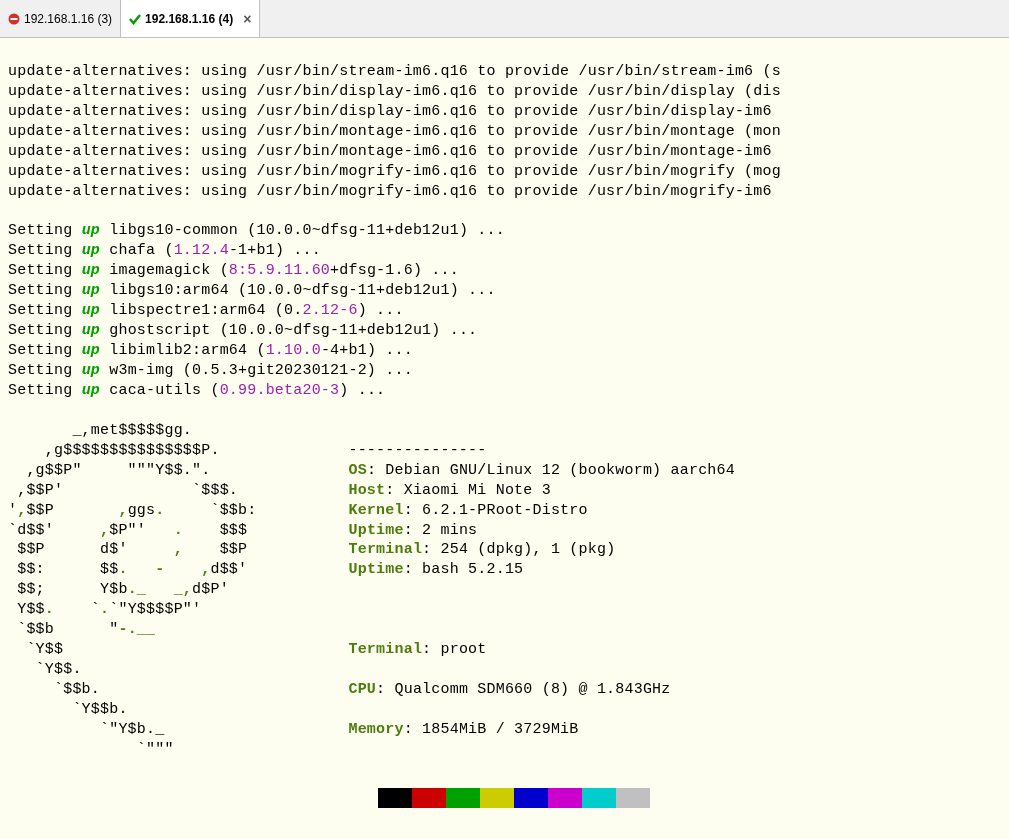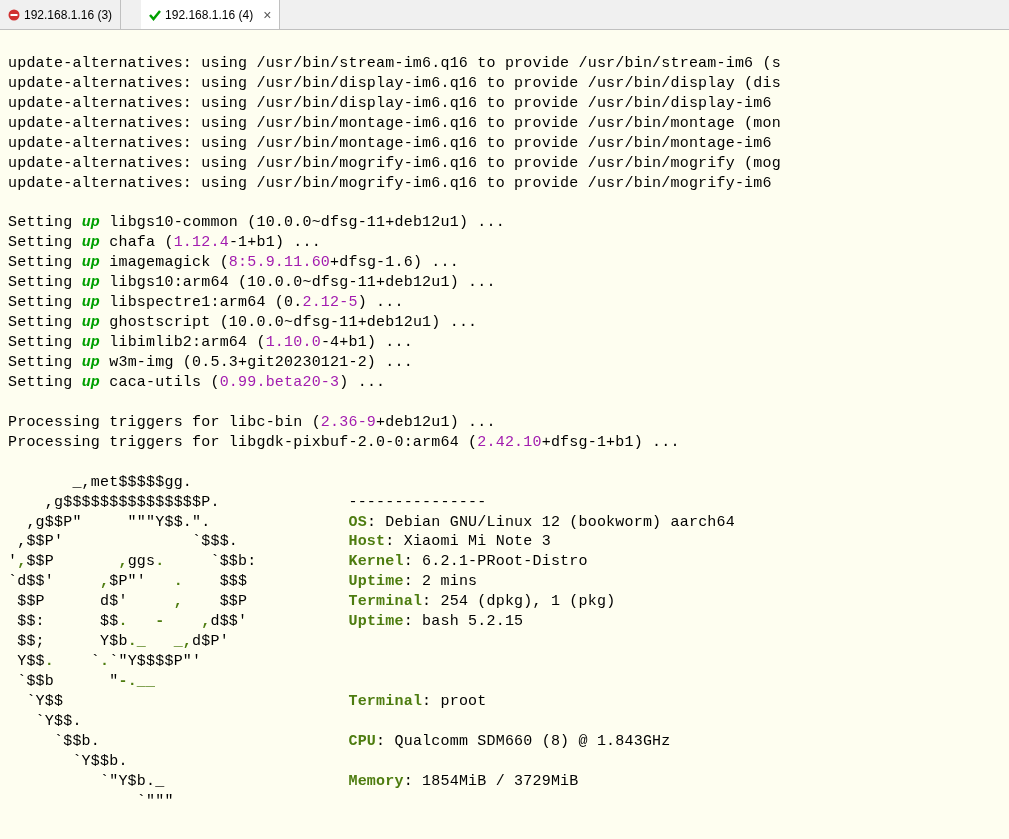--- a/index.html
+++ b/index.html
@@ -7,37 +7,36 @@
     font-family: "Consolas", "Courier New", monospace;
     font-size: 15px;
     background: #fefef0;
     color: #000;
     width: 1009px;
   }
   .tabbar {
     display: flex;
     background: #f0f0f0;
     border-bottom: 1px solid #c0c0c0;
-    height: 30px;
+    height: 38px;
     align-items: stretch;
-    gap: 20px;
   }
   .tab {
     display: flex;
     align-items: center;
     padding: 0 8px;
     font-family: Arial, sans-serif;
     font-size: 12px;
     border-right: 1px solid #c0c0c0;
     gap: 4px;
     cursor: pointer;
   }
   .tab.active {
     background: #fff;
-    font-weight: normal;
+    font-weight: bold;
     justify-content: space-between;
   }
   .tab-icon { width: 12px; height: 12px; display: inline-block; }
   .tab-close { margin-left: 6px; font-size: 14px; color: #555; }
   .terminal {
     background: #fefef0;
     padding: 4px 8px;
     white-space: pre;
     line-height: 1.33;
     letter-spacing: 0.2px;
@@ -77,28 +76,25 @@
 update-alternatives: using /usr/bin/display-im6.q16 to provide /usr/bin/display (dis
 update-alternatives: using /usr/bin/display-im6.q16 to provide /usr/bin/display-im6 
 update-alternatives: using /usr/bin/montage-im6.q16 to provide /usr/bin/montage (mon
 update-alternatives: using /usr/bin/montage-im6.q16 to provide /usr/bin/montage-im6 
 update-alternatives: using /usr/bin/mogrify-im6.q16 to provide /usr/bin/mogrify (mog
 update-alternatives: using /usr/bin/mogrify-im6.q16 to provide /usr/bin/mogrify-im6 </div>
 <div id="setup-block">Setting <span class="g">up</span> libgs10-common (10.0.0~dfsg-11+deb12u1) ...
 Setting <span class="g">up</span> chafa (<span class="o">1.12.4</span>-1+b1) ...
 Setting <span class="g">up</span> imagemagick (<span class="o">8:5.9.11.60</span>+dfsg-1.6) ...
 Setting <span class="g">up</span> libgs10:arm64 (10.0.0~dfsg-11+deb12u1) ...
-Setting <span class="g">up</span> libspectre1:arm64 (0.<span class="o">2.12-5</span>) ...
+Setting <span class="g">up</span> libspectre1:arm64 (0.<span class="o">2.12-6</span>) ...
 Setting <span class="g">up</span> ghostscript (10.0.0~dfsg-11+deb12u1) ...
 Setting <span class="g">up</span> libimlib2:arm64 (<span class="o">1.10.0</span>-4+b1) ...
 Setting <span class="g">up</span> w3m-img (0.5.3+git20230121-2) ...
 Setting <span class="g">up</span> caca-utils (<span class="o">0.99.beta20-3</span>) ...
-</div>
-<div id="trigger-block">Processing triggers for libc-bin (<span class="o">2.36-9</span>+deb12u1) ...
-Processing triggers for libgdk-pixbuf-2.0-0:arm64 (<span class="o">2.42.10</span>+dfsg-1+b1) ...
 </div>
 <div id="neofetch">       _,met$$$$$gg.                 
     ,g$$$$$$$$$$$$$$$P.              ---------------
   ,g$$P"     """Y$$.".               <span class="r">OS</span>: Debian GNU/Linux 12 (bookworm) aarch64
  ,$$P'              `$$$.            <span class="r">Host</span>: Xiaomi Mi Note 3
 '<span class="r">,</span>$$P       <span class="r">,</span>ggs<span class="r">.</span>     `$$b:          <span class="r">Kernel</span>: 6.2.1-PRoot-Distro
 `d$$'     <span class="r">,</span>$P"'   <span class="r">.</span>    $$$           <span class="r">Uptime</span>: 2 mins
  $$P      d$'     <span class="r">,</span>    $$P           <span class="r">Terminal</span>: 254 (dpkg), 1 (pkg)
  $$:      $$<span class="r">.</span>   <span class="r">-</span>    <span class="r">,</span>d$$'           <span class="r">Uptime</span>: bash 5.2.15
  $$;      Y$b<span class="r">.</span><span class="r">_</span>   <span class="r">_</span><span class="r">,</span>d$P'             

